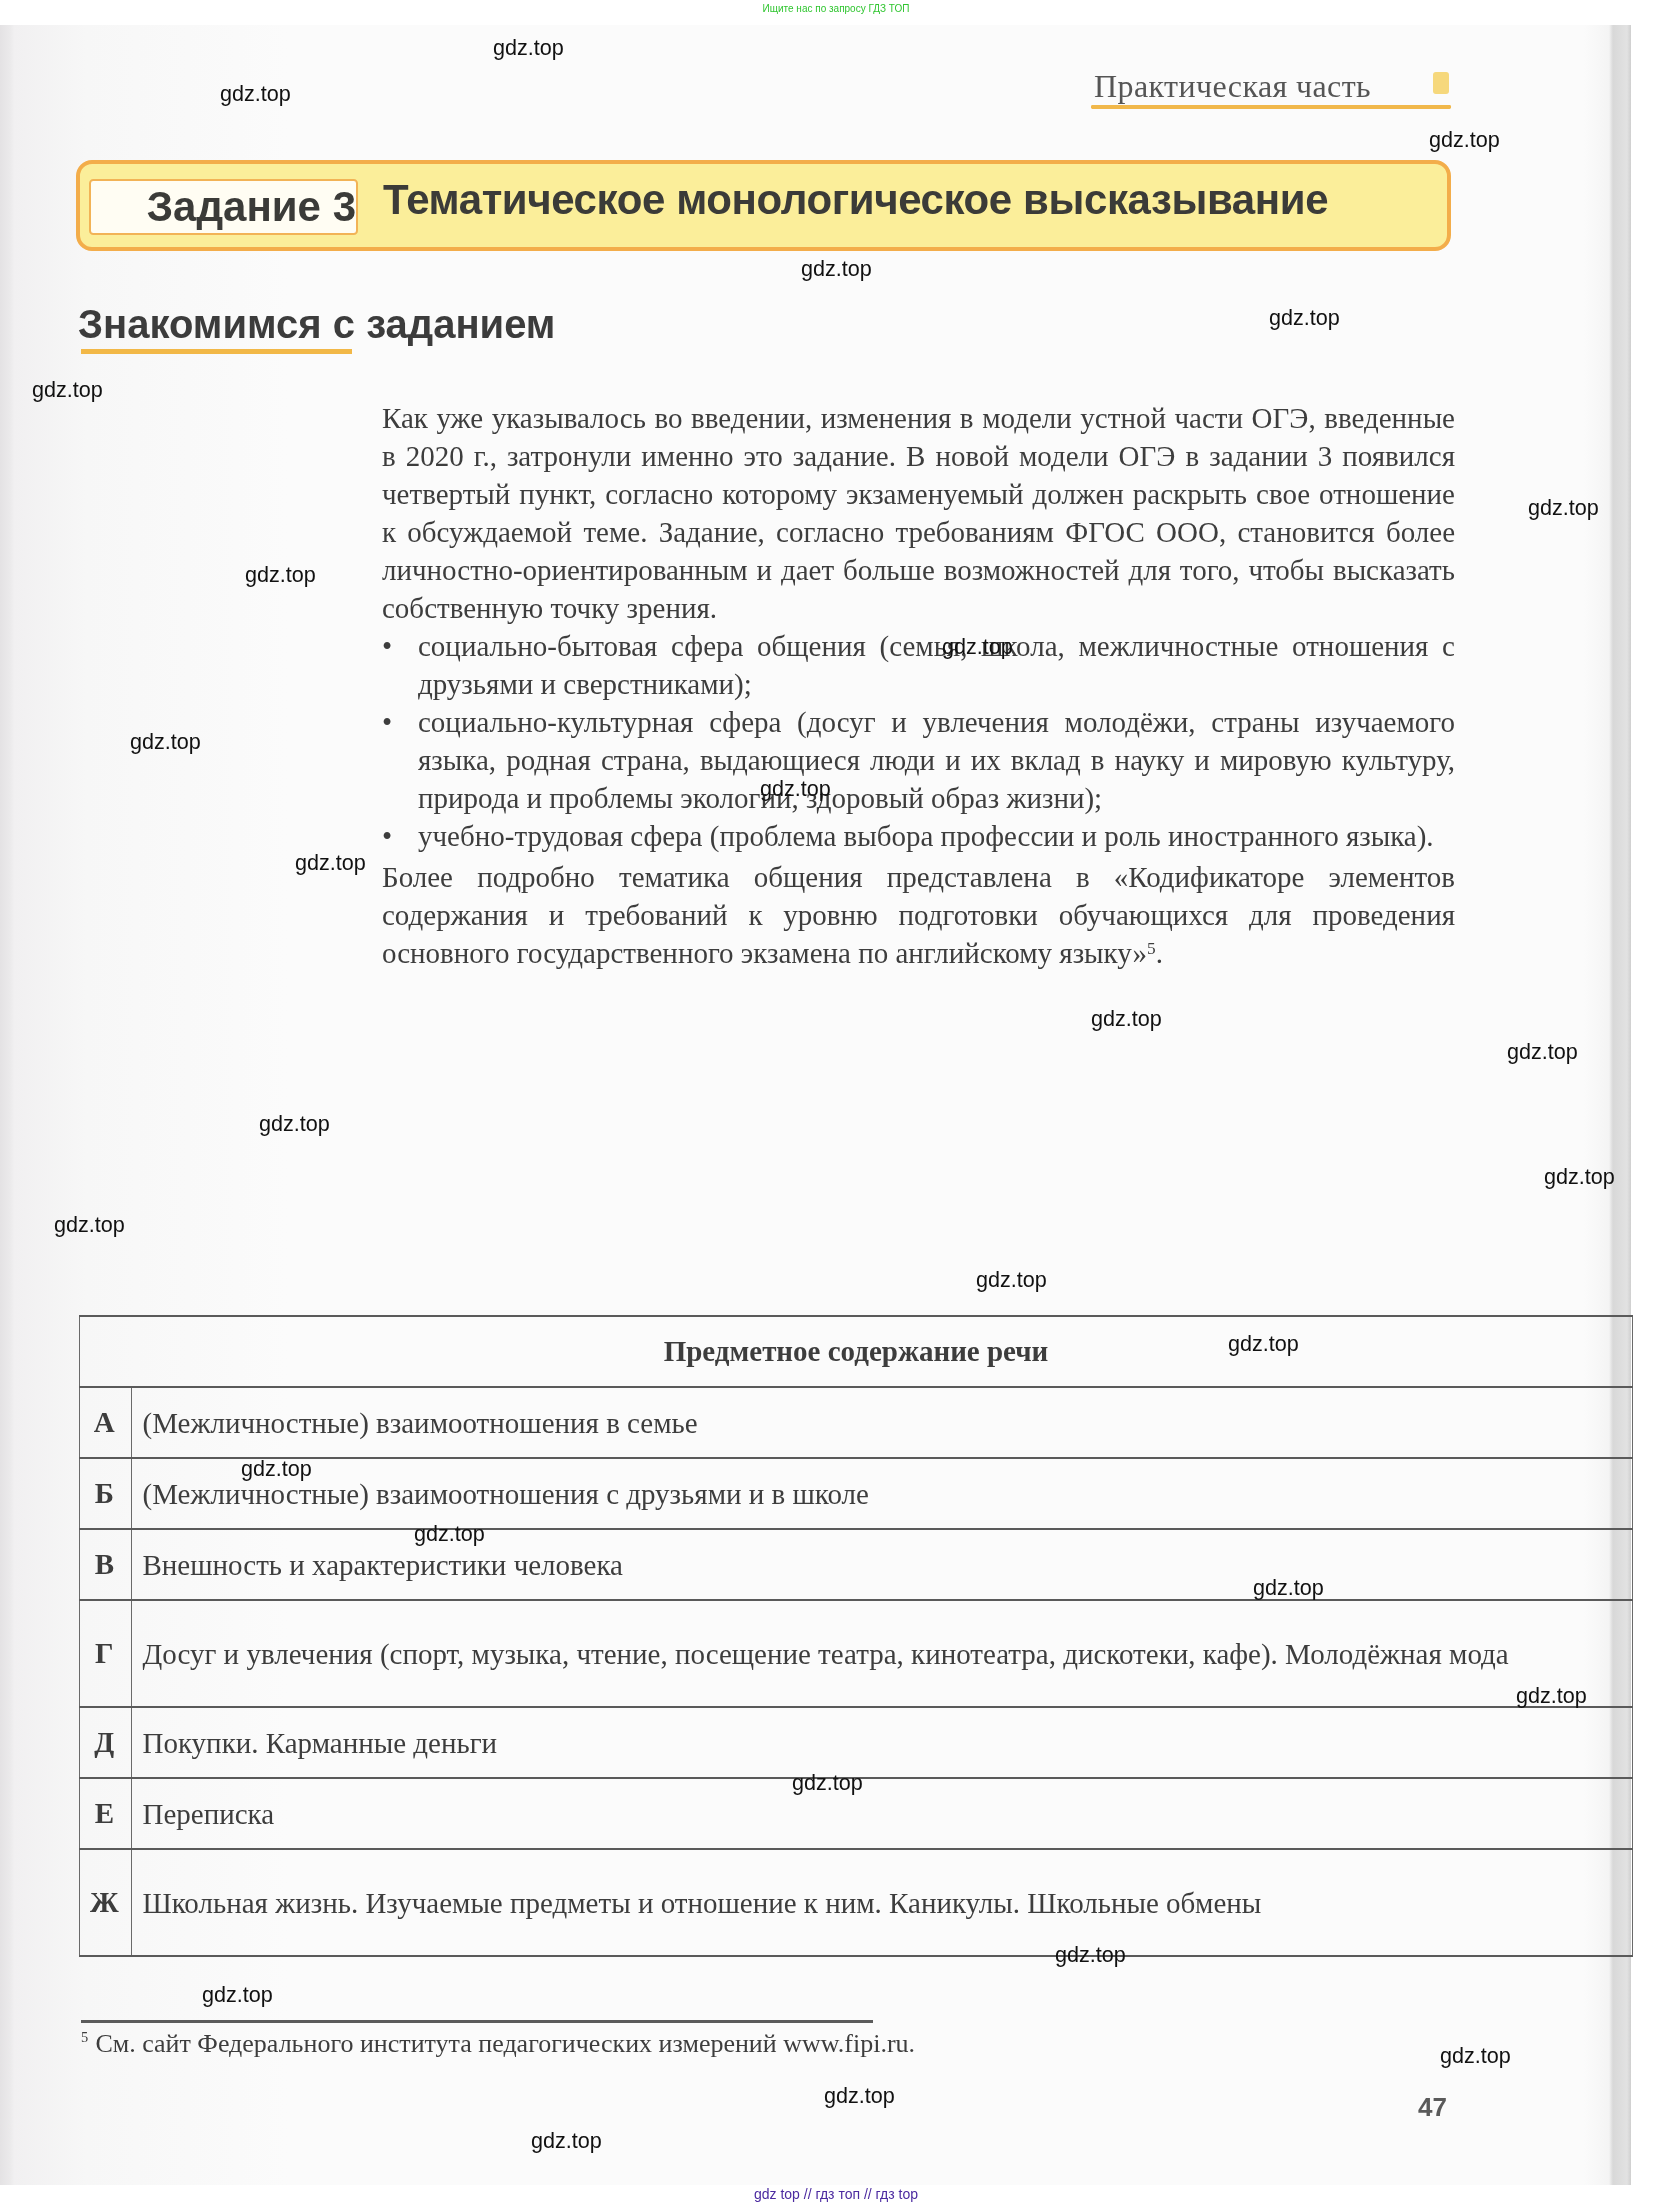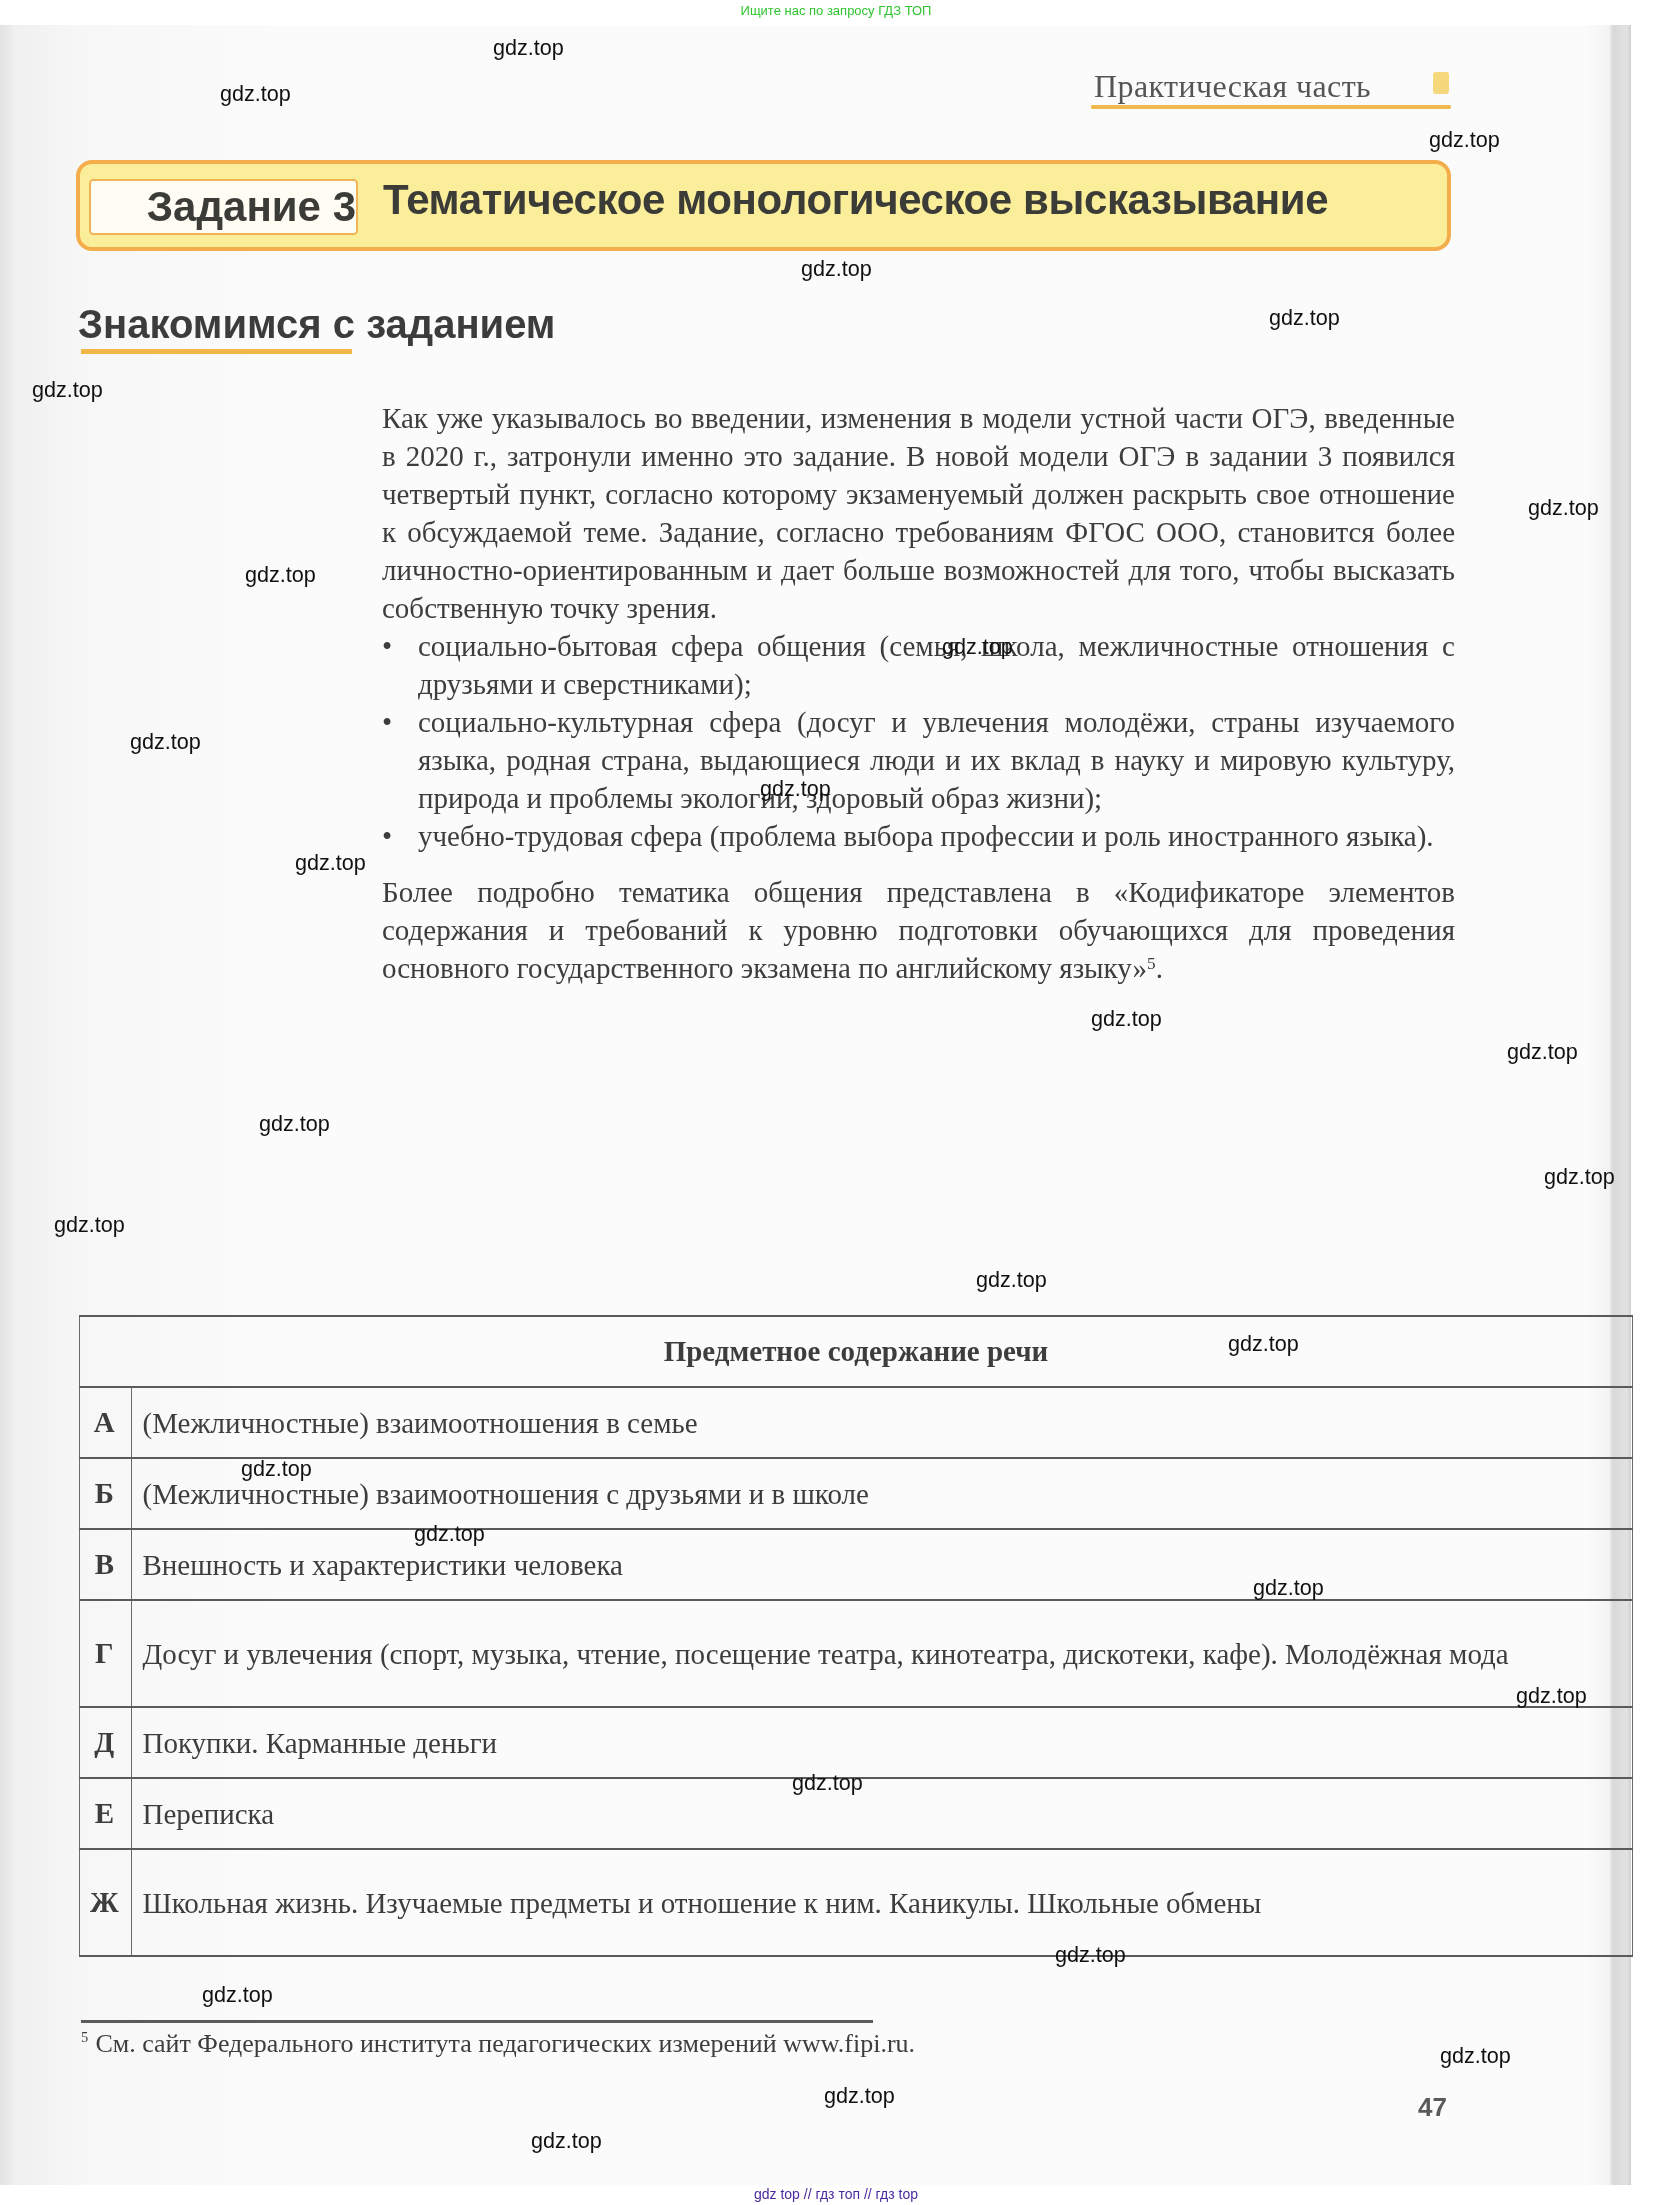--- a/index.html
+++ b/index.html
@@ -1,19 +1,19 @@
 <!DOCTYPE html>
 <html style="font-size:11.5px"><head>
 <meta charset="utf-8">
 <style>
   html, body { margin:0; padding:0; }
   body { width:1672px; height:2205px; position:relative; background:#ffffff; overflow:hidden;
          font-family:"Liberation Serif", serif; color:#3e3e3e; }
   .top-note { position:absolute; left:0; width:1672px; top:2.9px; text-align:center;
-              font-family:"Liberation Sans", sans-serif; font-size:13px; color:#2fc52f; }
+              font-family:"Liberation Sans", sans-serif; font-size:10px; color:#2fc52f; }
   .bottom-note { position:absolute; left:0; width:1672px; top:2186px; text-align:center;
               font-family:"Liberation Sans", sans-serif; font-size:14px; color:#4b2aa0; }
   .scan { position:absolute; left:0; top:25px; width:1631px; height:2160px;
           background:linear-gradient(90deg,#e4e2e4 0px,#ebeaeb 10px,#f1f0f1 14.4px,#f7f7f7 86px,#fbfbfb 288px,#fbfbfb 1584px,#f4f4f4 1609px,#d8d8d8 1613px,#e2e2e2 1627px,#cfcfcf 1631px); }
   .section-label { position:absolute; left:1094px; top:68px; font-size:32px; color:#555; letter-spacing:0.4px; }
   .section-underline { position:absolute; left:1091px; top:105px; width:360px; height:4.3px; background:#f1b84b; border-radius:1.4px; }
   .section-square { position:absolute; left:1433px; top:72px; width:16px; height:21.6px; background:#f6d87c; border-radius:2.9px; }
 
   .task-bar { position:absolute; left:76px; top:160px; width:1375px; height:91px;
               background:#fbee9a; border:4.3px solid #f3ad4a; border-radius:16px; box-sizing:border-box; }
@@ -74,21 +74,21 @@
 
 <div class="body-text">
   <p style="text-indent: 0px; margin-top: 4.3px; padding-left: 0px;">
     <span>Как уже указывалось во введении, изменения в модели устной части ОГЭ, введенные в 2020 г., затронули именно это задание. В новой модели ОГЭ в задании 3 появился четвертый пункт, согласно которому экзаменуемый должен раскрыть свое отношение к обсуждаемой теме. Задание, согласно требованиям ФГОС ООО, становится более личностно-ориентированным и дает больше возможностей для того, чтобы высказать собственную точку зрения.</span>
   </p>
   <ul class="topics">
     <li><span class="bullet">•</span><span>социально-бытовая сфера общения (семья, школа, межличностные отношения с друзьями и сверстниками);</span></li>
     <li><span class="bullet">•</span><span>социально-культурная сфера (досуг и увлечения молодёжи, страны изучаемого языка, родная страна, выдающиеся люди и их вклад в науку и мировую культуру, природа и проблемы экологии, здоровый образ жизни);</span></li>
     <li><span class="bullet">•</span><span>учебно-трудовая сфера (проблема выбора профессии и роль иностранного языка).</span></li>
   </ul>
-  <p style="margin-top: 18px; text-indent: 0px; padding-left: 0px;">
+  <p style="margin-top: 3px; text-indent: 0px; padding-left: 0px;">
     <span>Более подробно тематика общения представлена в «Кодификаторе элементов содержания и требований к уровню подготовки обучающихся для проведения основного государственного экзамена по английскому языку»</span><sup class="fn">5</sup><span>.</span>
   </p>
 </div>
 
 <table class="content-table">
   <tbody>
       <tr>
     <th colspan="2">Предметное содержание речи</th>
   </tr>
   <tr class="row-1">

